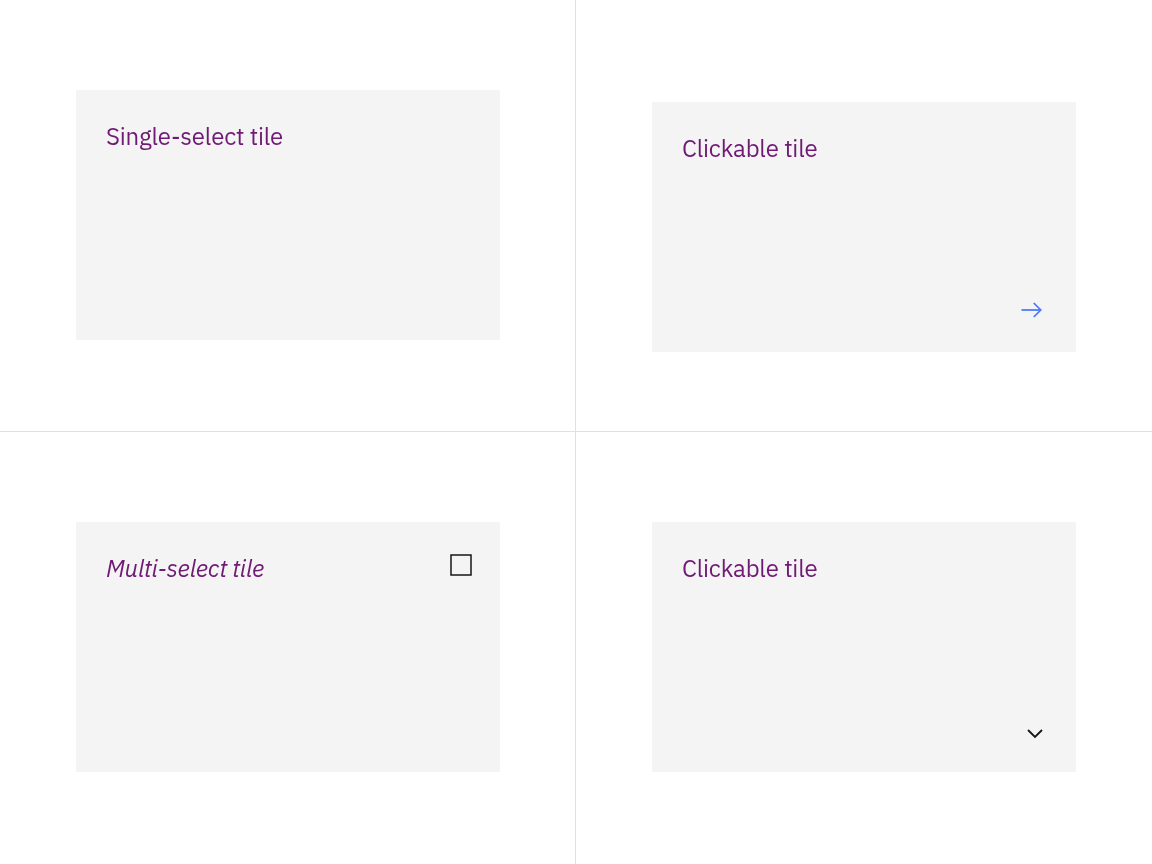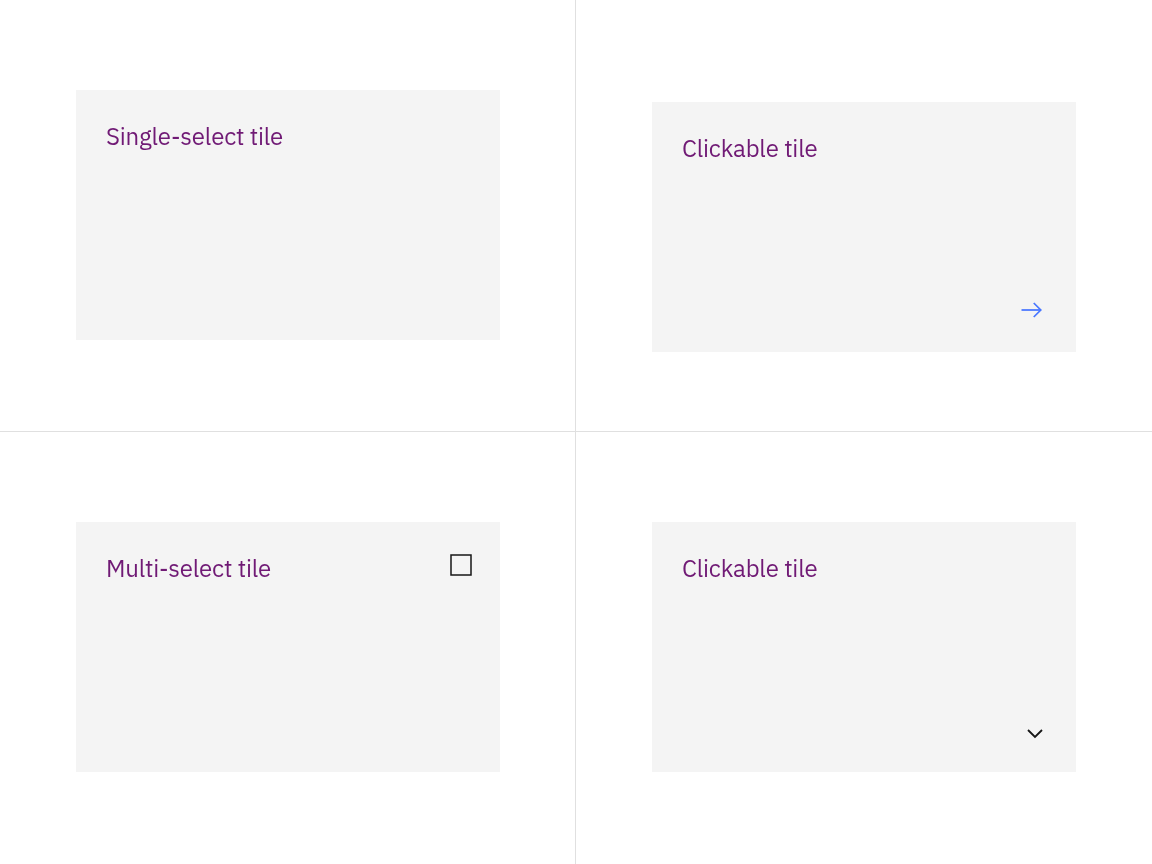--- a/index.html
+++ b/index.html
@@ -20,21 +20,21 @@
       grid-template-rows: 432px 432px;
       width: 1152px;
       height: 864px;
     }
     .cell {
       position: relative;
       border: 0 solid #e0e0e0;
     }
     .cell:nth-child(1) { border-right: 1px solid #e0e0e0; border-bottom: 1px solid #e0e0e0; }
     .cell:nth-child(2) { border-bottom: 1px solid #e0e0e0; margin-top: 12px; }
-    .cell:nth-child(3) { border-right: 1px solid #e0e0e0; }
+    .cell:nth-child(3) { border-right: 1px solid #e0e0e0; font-style: italic; }
     .tile {
       position: absolute;
       top: 90px;
       left: 76px;
       width: 424px;
       height: 250px;
       background: #f4f4f4;
       padding: 30px;
     }
     .cell:nth-child(2) .tile,

